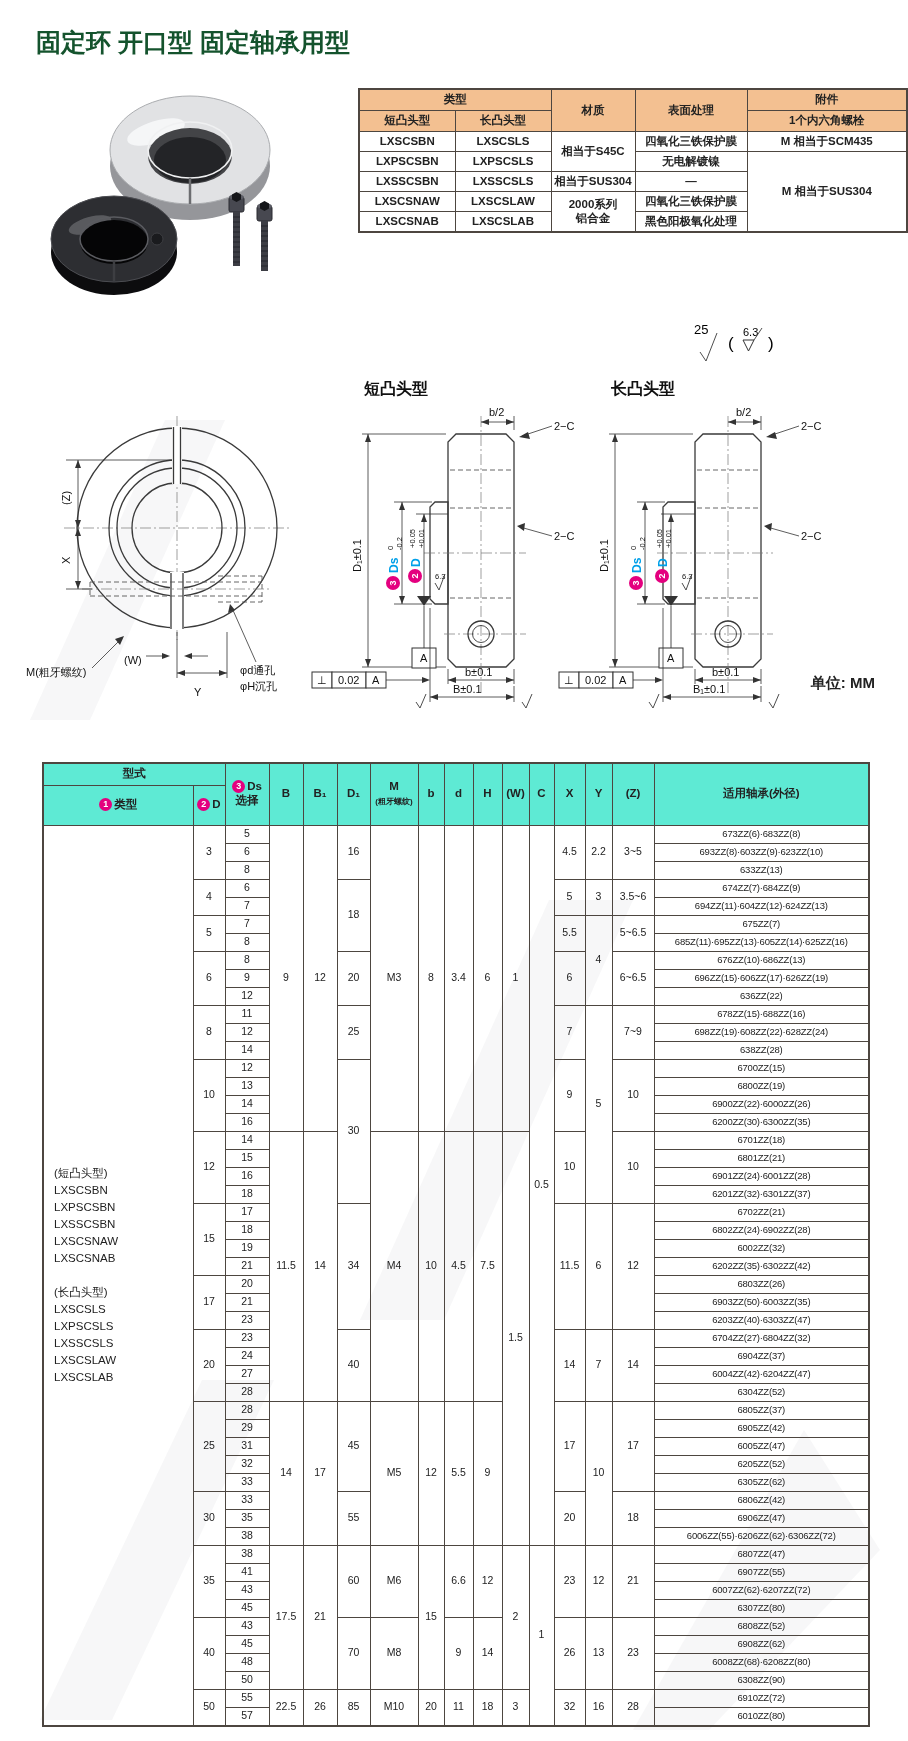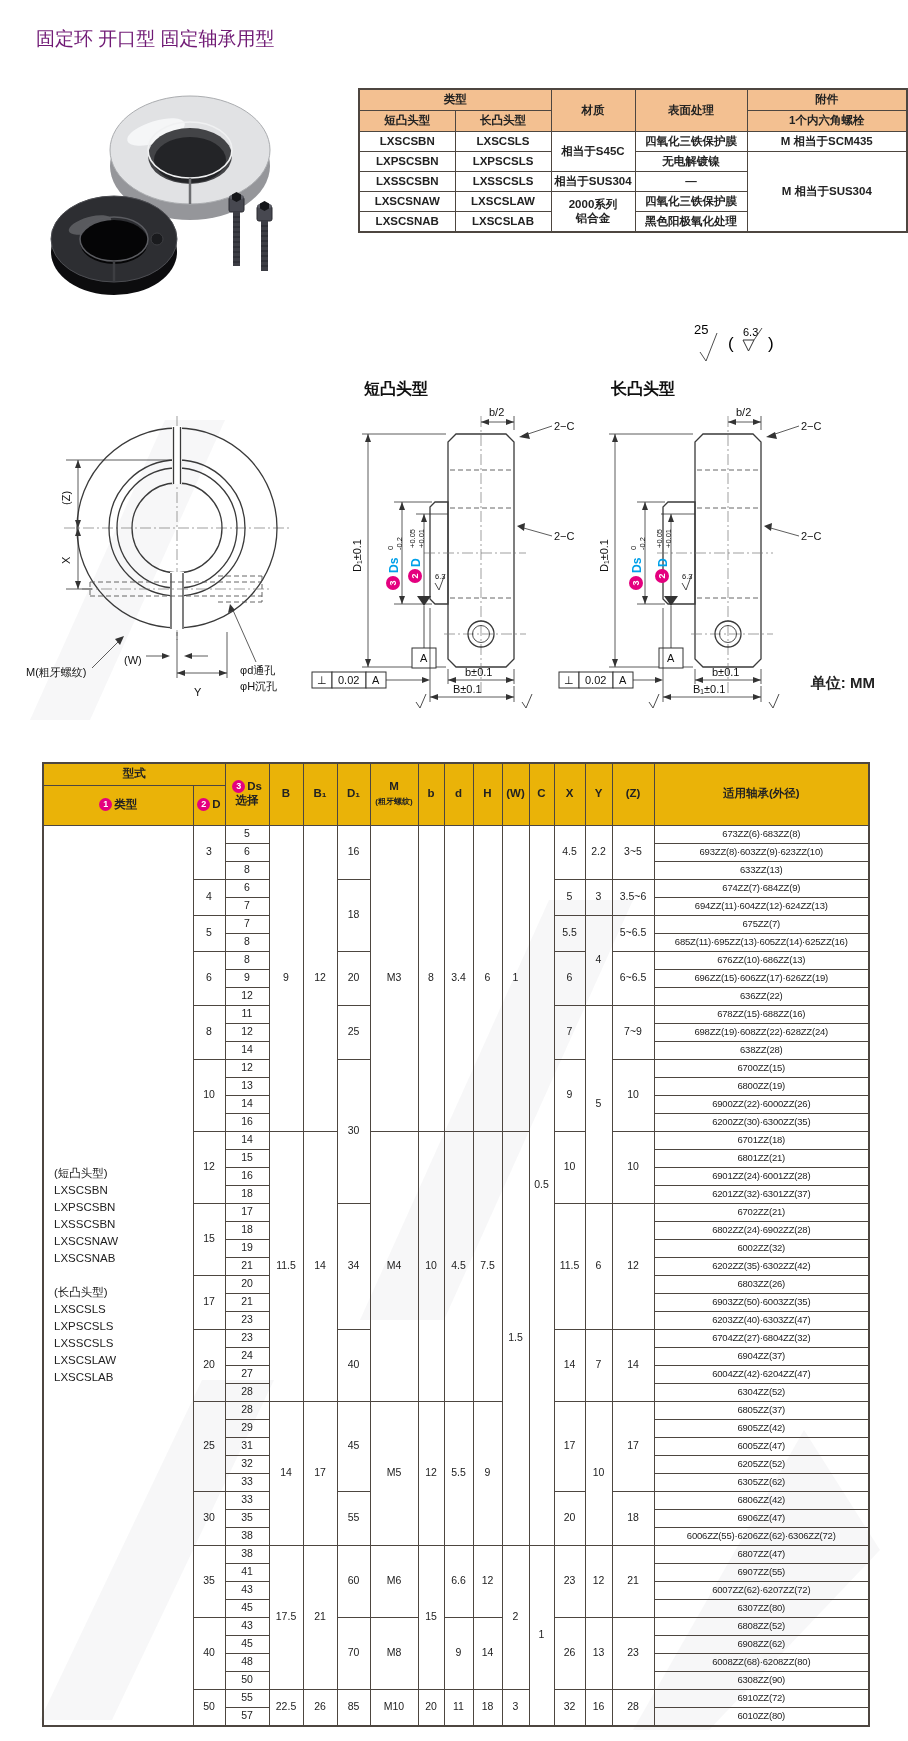--- a/index.html
+++ b/index.html
@@ -3,21 +3,21 @@
 <meta charset="utf-8">
 <style>
   html,body{margin:0;padding:0;background:#fff;}
   .page{position:relative;width:908px;height:1741px;background:#fff;overflow:hidden;
         font-family:"Liberation Sans","DejaVu Sans",sans-serif;color:#222;}
   .wm{position:absolute;opacity:.07;background:#8d93a0;pointer-events:none;}
   .wm1{left:30px;top:420px;width:300px;height:300px;clip-path:polygon(0 100%,45% 0,65% 0,20% 100%);}
   .wm2{left:360px;top:900px;width:420px;height:420px;clip-path:polygon(0 100%,45% 0,65% 0,20% 100%);}
   .wm3{left:40px;top:1380px;width:360px;height:340px;clip-path:polygon(0 100%,45% 0,65% 0,20% 100%);}
   .wm4{left:500px;top:1430px;width:380px;height:300px;clip-path:polygon(80% 0,100% 40%,55% 100%,35% 100%);}
-  .title{position:absolute;left:36px;top:26px;font-size:19px;font-weight:normal;color:#701a75;}
+  .title{position:absolute;left:36px;top:26px;font-size:25px;font-weight:bold;color:#14532d;}
   
   table{border-collapse:collapse;table-layout:fixed;}
   .spec{position:absolute;left:358px;top:88px;width:548px;border:2px solid #4d4640;}
   .spec th,.spec td{border:1px solid #4d4640;text-align:center;padding:0 2px;
         font-size:11.5px;font-weight:bold;height:19px;line-height:1.15;overflow:hidden;}
   .spec th{background:#f3c091;height:20px;}
   .mat{white-space:pre-line;}
   
   .rough{position:absolute;left:688px;top:318px;}
   
@@ -32,21 +32,21 @@
   .dlab{font-size:11px;fill:#111;}
   .small{font-size:7.5px;fill:#111;}
   .cy{fill:#00a0e9;font-weight:bold;font-size:12px;}
   .bdg{fill:#e4007f;}
   .bdgt{fill:#fff;font-size:9px;font-weight:bold;text-anchor:middle;}
   .ttl{font-size:16px;font-weight:bold;fill:#111;}
   .unit{position:absolute;left:735px;top:674px;width:140px;text-align:right;font-size:15px;font-weight:bold;}
   
   .mt{position:absolute;left:42px;top:762px;width:826px;border:2px solid #4d4640;}
   .mt th,.mt td{border:1px solid #4d4640;text-align:center;padding:0 1px;overflow:hidden;}
-  .mt th{background:#eab308;font-size:11.5px;font-weight:bold;line-height:1.2;}
+  .mt th{background:#5eead4;font-size:11.5px;font-weight:bold;line-height:1.2;}
   .mt td{font-size:10.5px;height:17px;line-height:1.05;}
   .mt td.brg{font-size:9.5px;letter-spacing:-0.2px;}
   .mt td.type-cell{white-space:pre-line;text-align:left;padding-left:10px;
         font-size:11.5px;line-height:17px;vertical-align:middle;margin-left:39px;}
   .badge{display:inline-block;width:13px;height:13px;border-radius:50%;background:#e4007f;
         color:#fff;font-size:9px;line-height:13px;text-align:center;font-weight:bold;
         margin-right:2px;vertical-align:1px;}
   .mh-sub{font-size:8px;font-weight:bold;}
 </style>
 </head>

